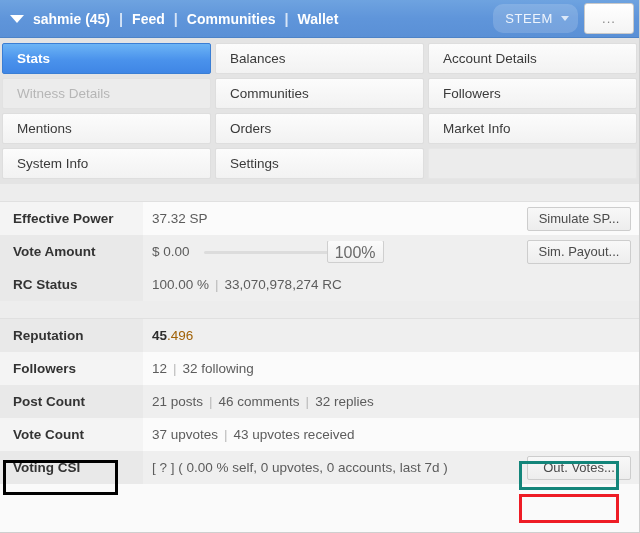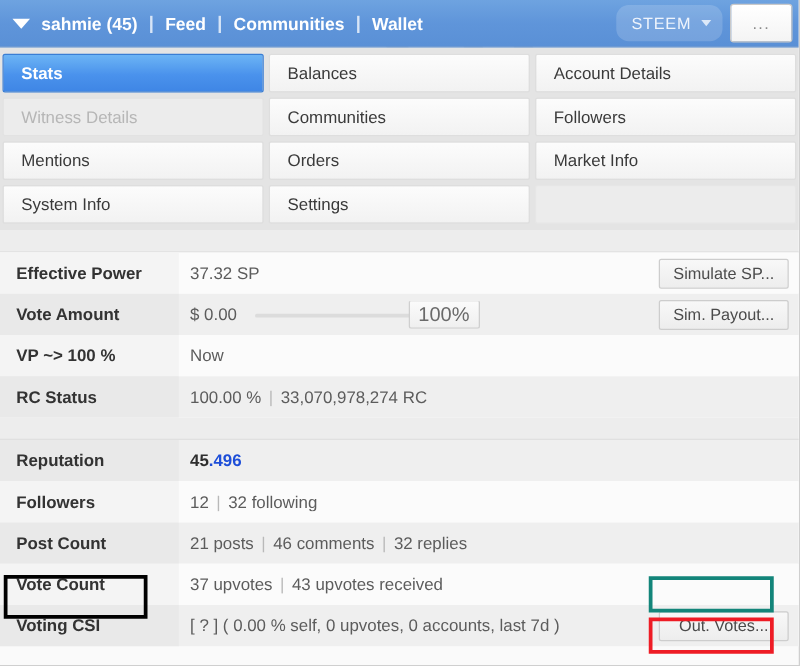--- a/index.html
+++ b/index.html
@@ -151,21 +151,21 @@
   }
   .value{
     position:relative;z-index:2;
     flex:1;
     display:flex;align-items:center;
     padding-left:9px;
     font-size:13.5px;color:#5c5c5c;
     min-width:0;white-space:nowrap;overflow:hidden;
   }
   .rep-strong{color:#2e2e2e;font-weight:bold;}
-  .rep-rest{color:#1d4ed8;font-weight:bold;}
+  .rep-rest{color:#a16207;}
   .pipe{color:#b9b9b9;padding:0 6px;}
 
   
   .slider{
     position:relative;
     width:172px;height:22px;
     margin-left:14px;
     display:flex;align-items:center;
     cursor:pointer;
   }
@@ -320,25 +320,20 @@
           </div>
         </div>
       </div>
       <div class="actions">
         <div class="btn">
           <span>Sim. Payout...</span>
         </div>
       </div>
     </div>
 
-    <div class="row">
-      <div class="cellbg"></div>
-      <div class="label">VP ~&gt; 100 %</div>
-      <div class="value">Now</div>
-    </div>
 
     <div class="row alt">
       <div class="cellbg"></div>
       <div class="label">RC Status</div>
       <div class="value">
         <span>100.00 %</span>
         <span class="pipe">|</span>
         <span>33,070,978,274 RC</span>
       </div>
     </div>

